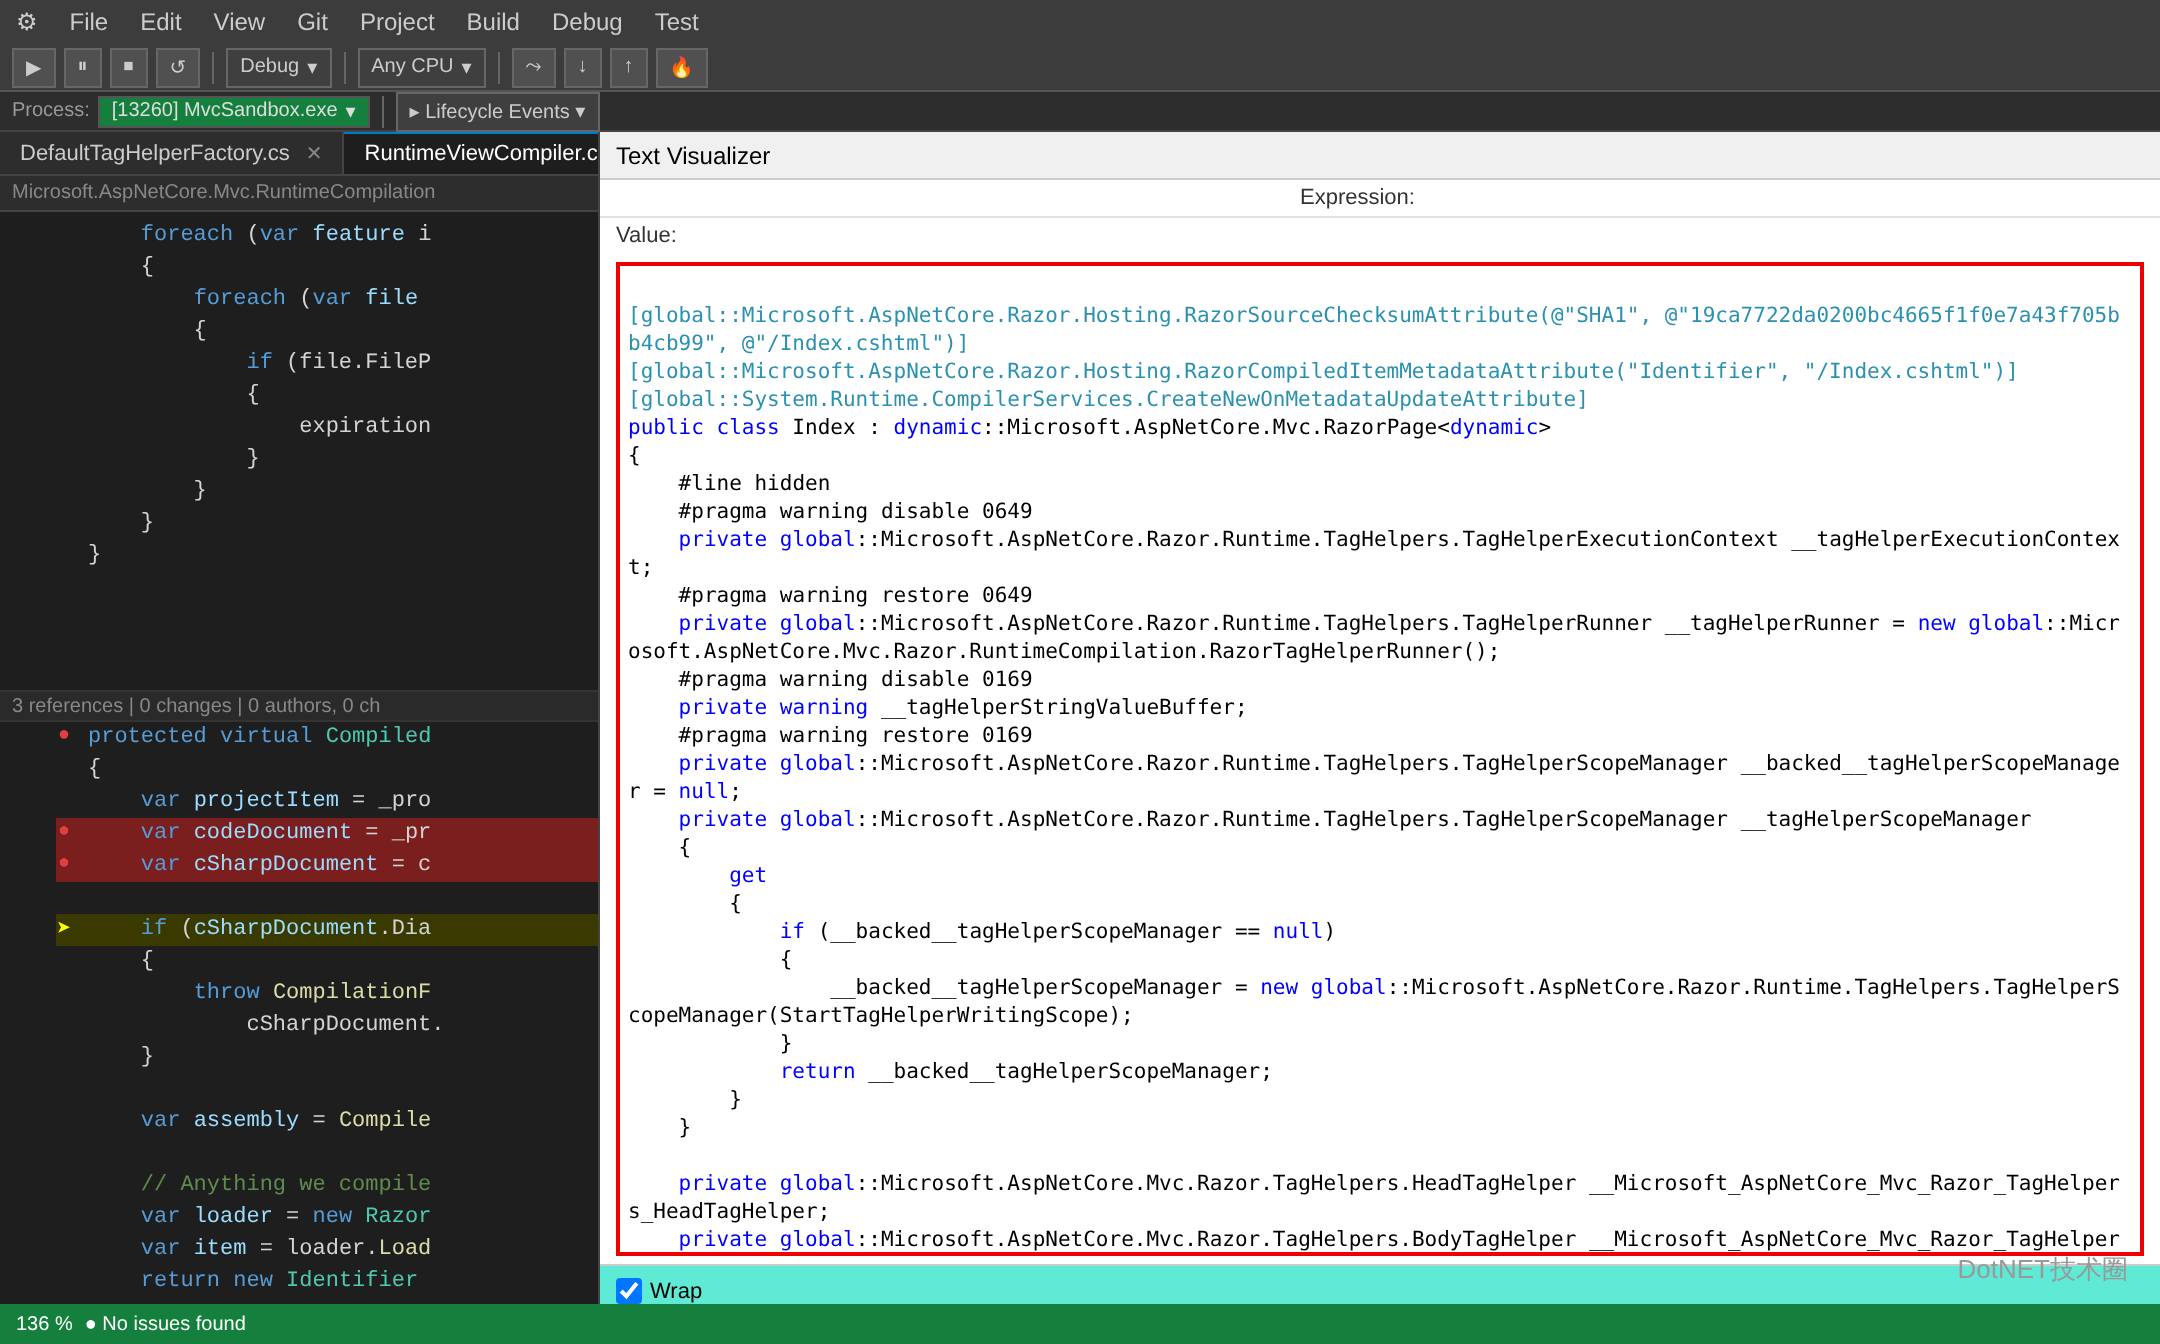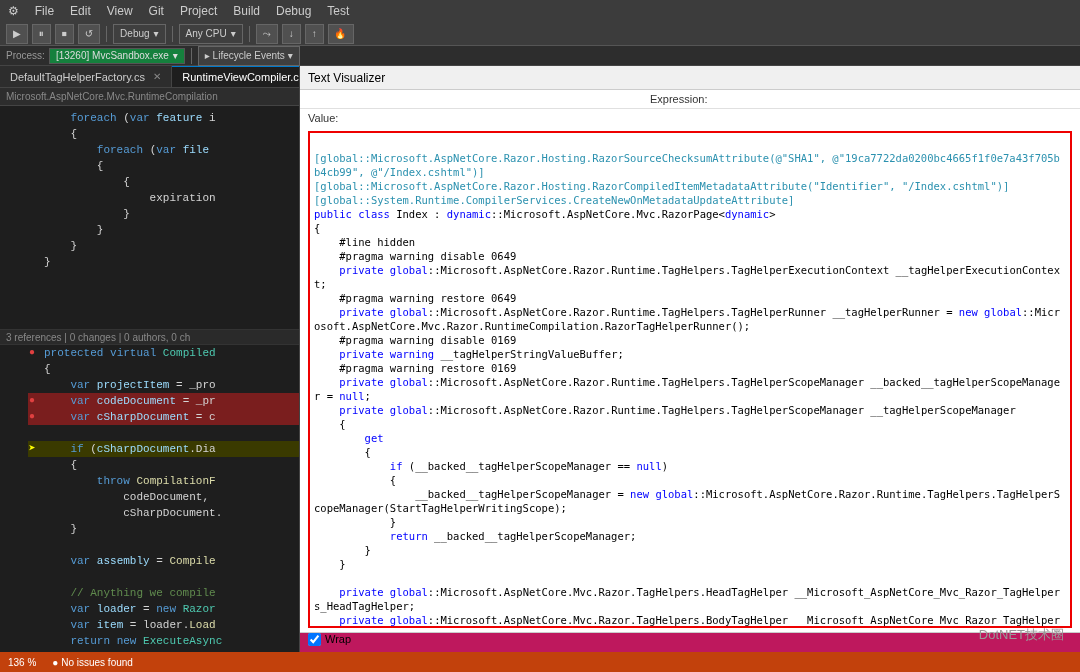--- a/index.html
+++ b/index.html
@@ -251,41 +251,41 @@
       color: #000;
       background: #fff;
       white-space: pre-wrap;
       word-break: break-all;
       line-height: 14px;
     }
 
     
     .viz-footer {
       height: 20px;
-      background: #be185d;
+      background: #5eead4;
       border-top: 1px solid #ccc;
       display: flex;
-      align-items: flex-start;
+      align-items: flex-end;
       padding: 0 8px;
       gap: 4px;
       font-size: 11px;
       font-family: 'Segoe UI', sans-serif;
     }
 
     
     .status-bar {
       height: 20px;
-      background: #c2410c;
+      background: #15803d;
       display: flex;
       align-items: center;
       padding: 0 8px;
       font-size: 10px;
       font-family: 'Segoe UI', sans-serif;
       color: #fff;
-      gap: 16px;
+      gap: 6px;
       position: fixed;
       bottom: 0;
       width: 1080px;
     }
 
     
     .bottom-tabs {
       height: 20px;
       background: #2d2d2d;
       display: flex;
@@ -418,20 +418,24 @@
           <div class="code-line">
             <div class="gutter-dot"></div>
             <div class="line-content">        <span class="kw">foreach</span> (<span class="kw">var</span> <span class="prop">file</span></div>
           </div>
           <div class="code-line">
             <div class="gutter-dot"></div>
             <div class="line-content">        {</div>
           </div>
           <div class="code-line">
             <div class="gutter-dot"></div>
+            <div class="line-content">            <span class="kw">if</span> (file.FileP</div>
+          </div>
+          <div class="code-line">
+            <div class="gutter-dot"></div>
             <div class="line-content">            {</div>
           </div>
           <div class="code-line">
             <div class="gutter-dot"></div>
             <div class="line-content">                expiration</div>
           </div>
           <div class="code-line">
             <div class="gutter-dot"></div>
             <div class="line-content">            }</div>
           </div>
@@ -486,24 +490,20 @@
           <div class="code-line">
             <div class="gutter-dot"></div>
             <div class="line-content">    {</div>
           </div>
           <div class="code-line">
             <div class="gutter-dot"></div>
             <div class="line-content">        <span class="kw">throw</span> <span class="method">CompilationF</span></div>
           </div>
           <div class="code-line">
             <div class="gutter-dot"></div>
-            <div class="line-content">            codeDocument,</div>
-          </div>
-          <div class="code-line">
-            <div class="gutter-dot"></div>
             <div class="line-content">            cSharpDocument.</div>
           </div>
           <div class="code-line">
             <div class="gutter-dot"></div>
             <div class="line-content">    }</div>
           </div>
           <div class="code-line">
             <div class="gutter-dot"></div>
             <div class="line-content"></div>
           </div>
@@ -522,21 +522,21 @@
           <div class="code-line">
             <div class="gutter-dot"></div>
             <div class="line-content">    <span class="kw">var</span> <span class="prop">loader</span> = <span class="kw">new</span> <span class="type">Razor</span></div>
           </div>
           <div class="code-line">
             <div class="gutter-dot"></div>
             <div class="line-content">    <span class="kw">var</span> <span class="prop">item</span> = loader.<span class="method">Load</span></div>
           </div>
           <div class="code-line">
             <div class="gutter-dot"></div>
-            <div class="line-content">    <span class="kw">return</span> <span class="kw">new</span> <span class="type">ExecuteAsync</span></div>
+            <div class="line-content">    <span class="kw">return</span> <span class="kw">new</span> <span class="type">Identifier</span></div>
           </div>
 
         </div>
       </div>
     </div>
 
     <div class="right-pane">
       <div class="viz-title">Text Visualizer</div>
 
       <div class="viz-row">

